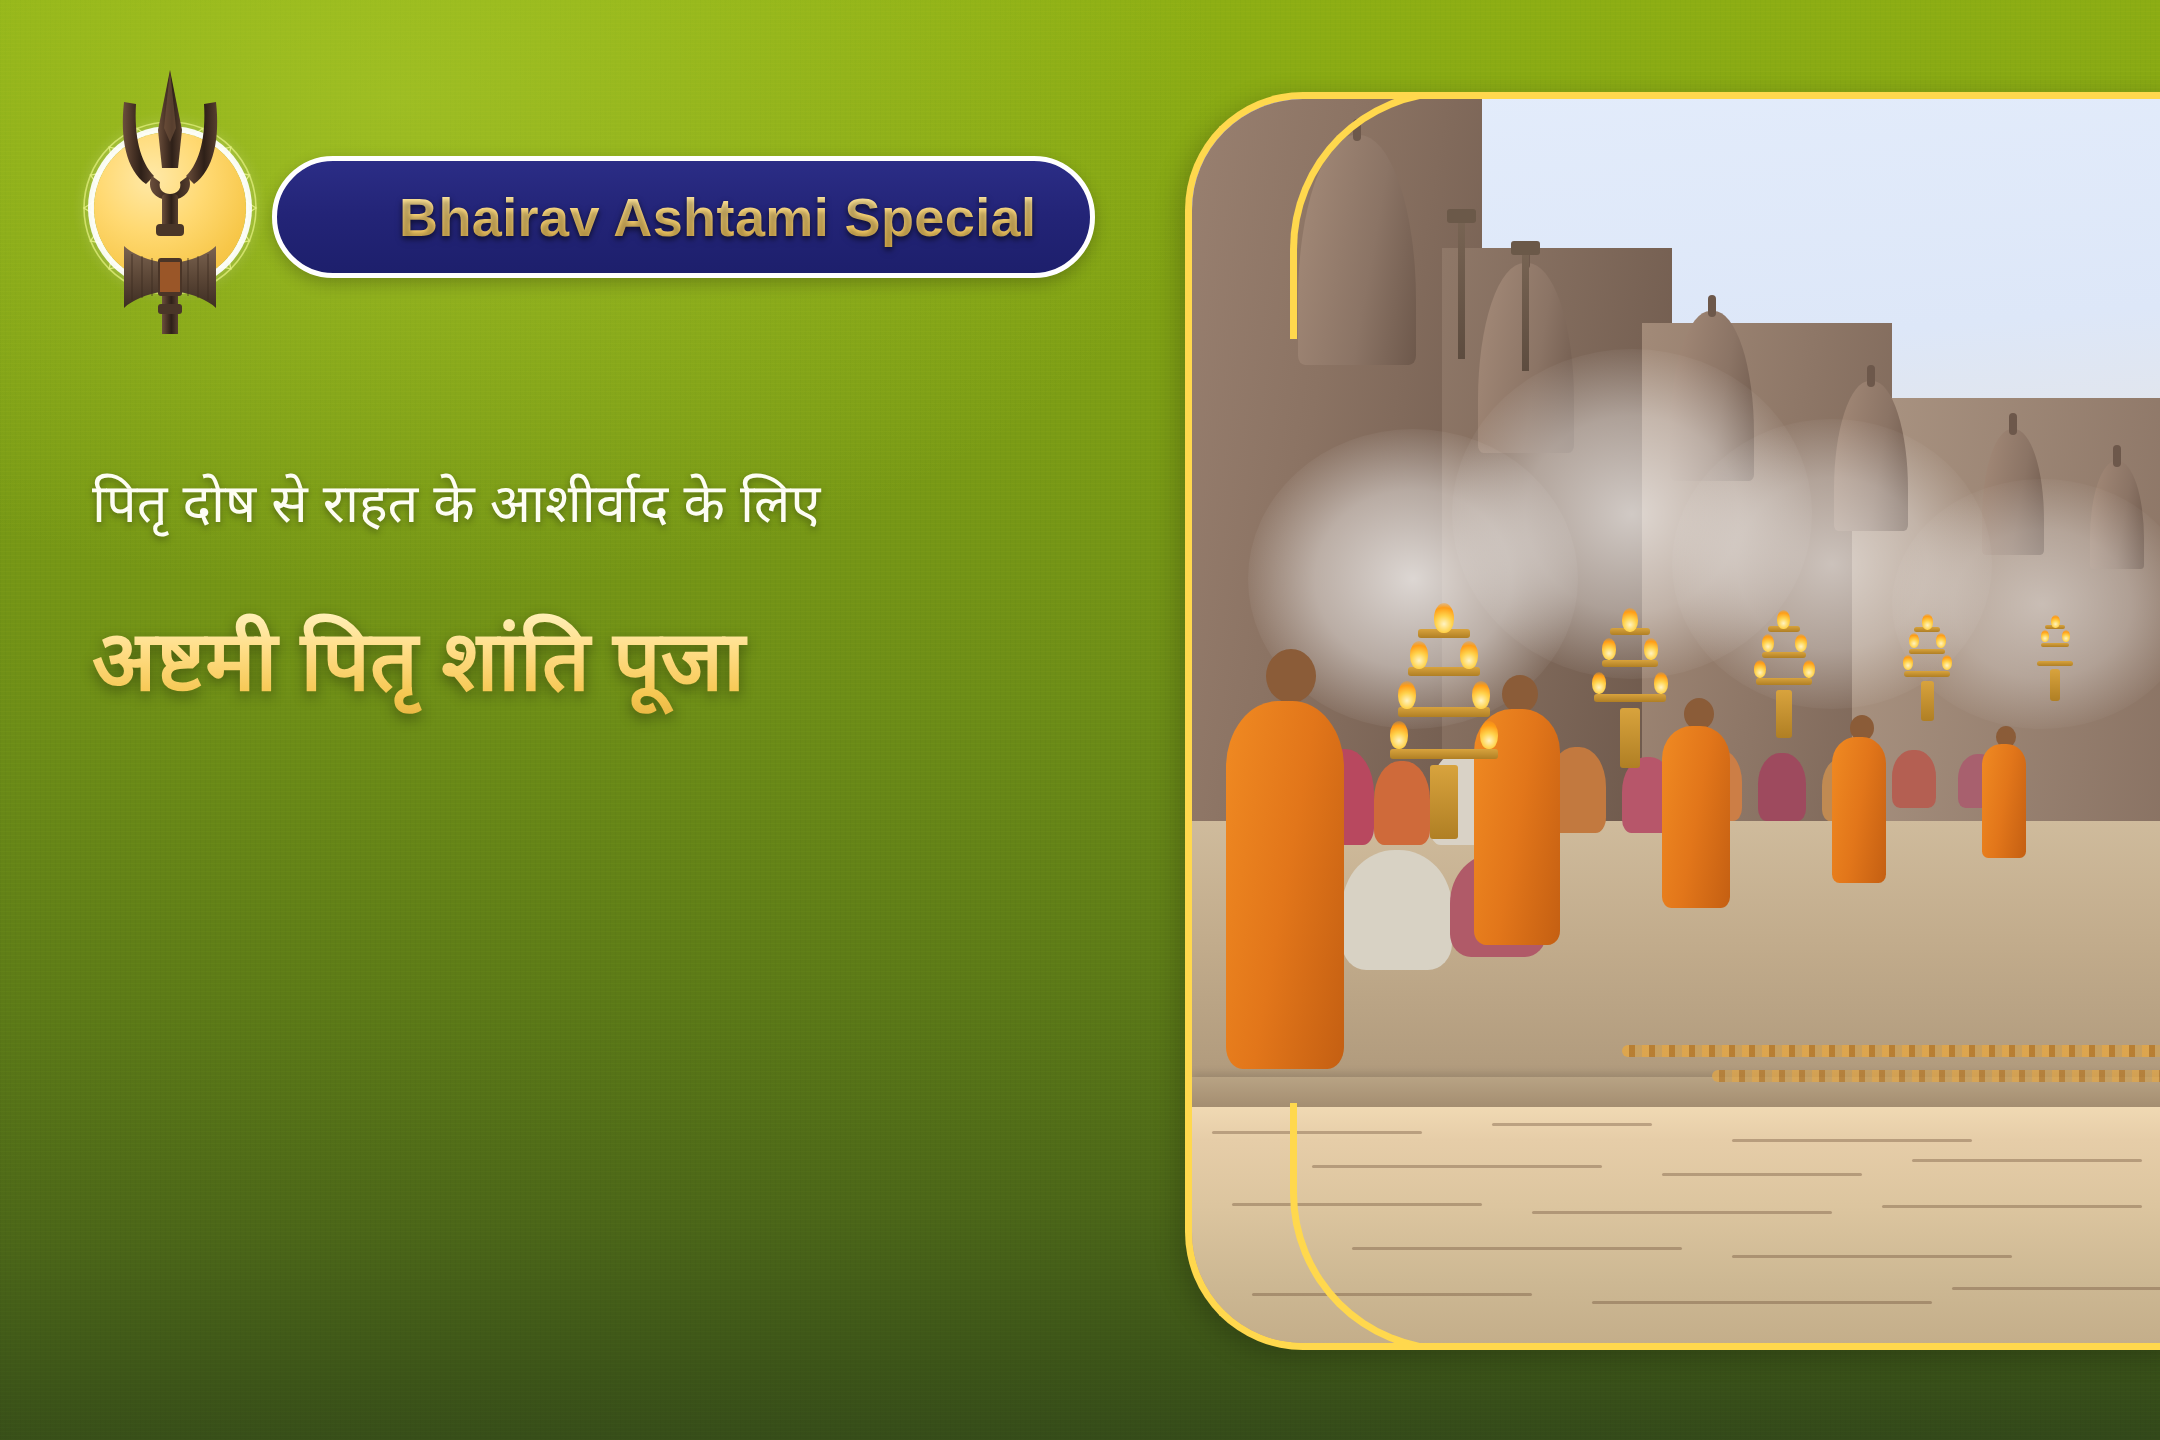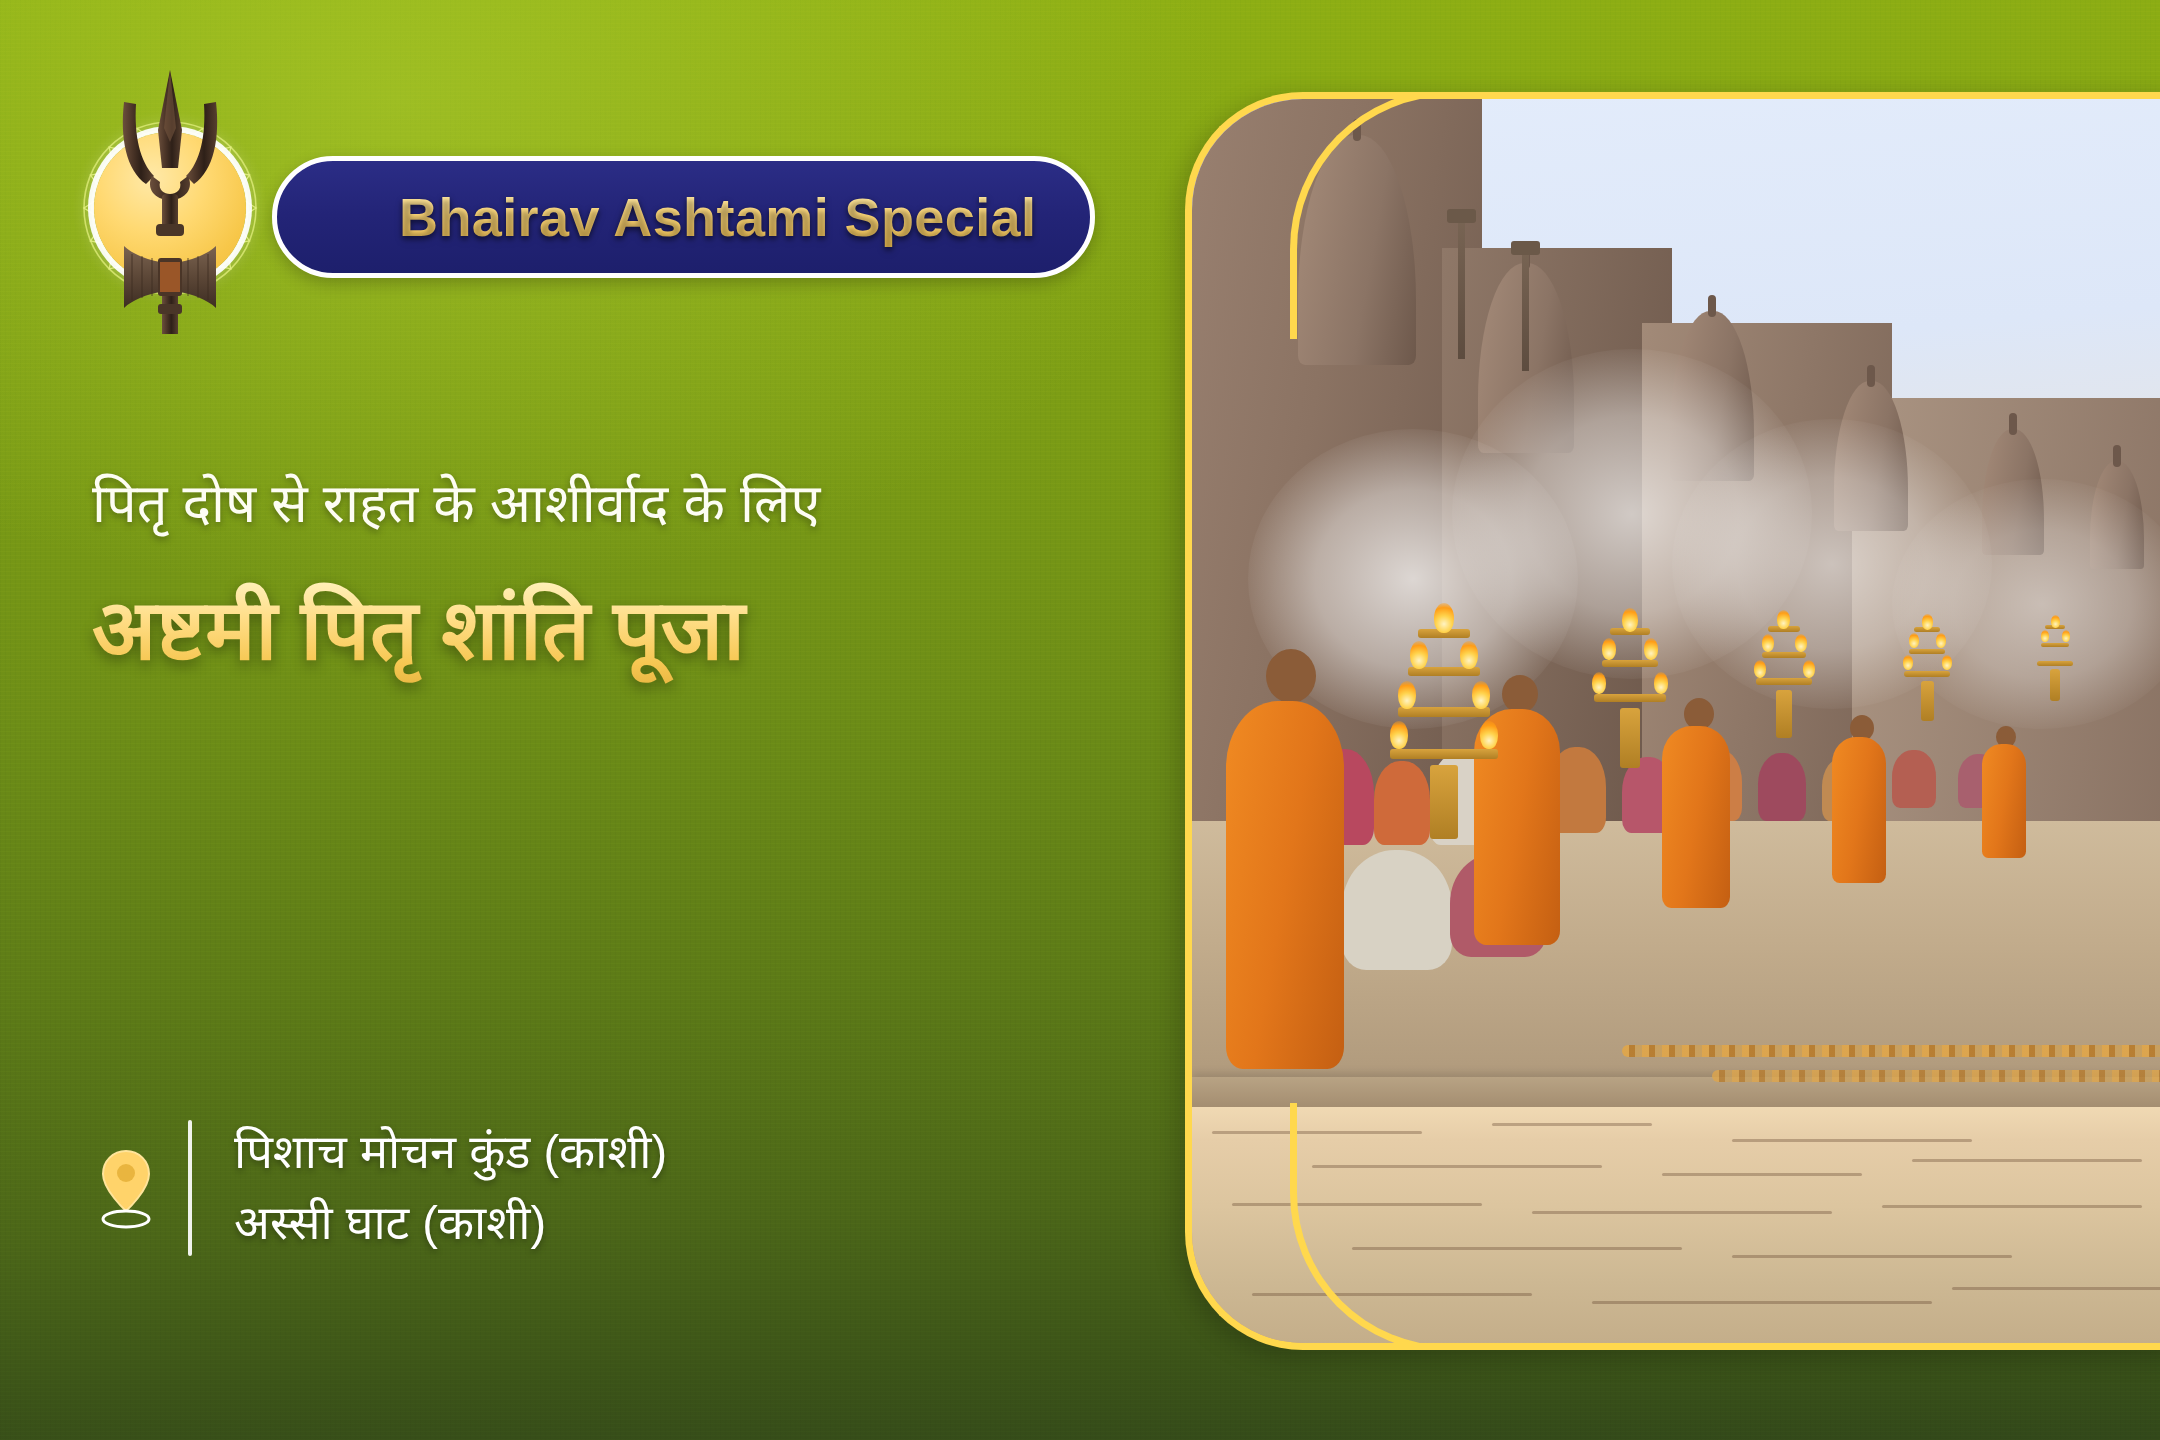--- a/index.html
+++ b/index.html
@@ -99,21 +99,21 @@
     width:1040px;
   }
   #eyebrow-text {
     font-size:54px;
     color:#fdfdf3;
     line-height:1.25;
     text-shadow:0 3px 7px rgba(0,0,0,.34);
     white-space:nowrap;
   }
   #headline {
-    margin-top:38px;
+    margin-top:69px;
   }
   .headline-line {
     font-size:84px;
     font-weight:bold;
     line-height:1.30;
     white-space:nowrap;
     background:linear-gradient(180deg,#fff3c0 0%, #ffdd86 40%, #f6c752 80%, #eab843 100%);
     -webkit-background-clip:text;
     background-clip:text;
     color:transparent;
@@ -354,32 +354,20 @@
     </div>
   </div>
 
   <div id="copy-block">
     <div id="eyebrow-text">पितृ दोष से राहत के आशीर्वाद के लिए</div>
     <div id="headline">
       <div class="headline-line">अष्टमी पितृ शांति पूजा</div>
     </div>
   </div>
 
-  <div id="location-block">
-    <svg id="pin-icon" viewBox="0 0 68 86">
-      <path d="M34 6 C21 6 11 16 11 29 C11 45 34 66 34 66 C34 66 57 45 57 29 C57 16 47 6 34 6 Z" fill="#ffd36a" stroke="#ffe49a" stroke-width="2"></path>
-      <circle cx="34" cy="28" r="9" fill="#e9b53f"></circle>
-      <ellipse cx="34" cy="74" rx="23" ry="8" fill="none" stroke="#ffffff" stroke-width="3"></ellipse>
-    </svg>
-    <div id="location-divider"></div>
-    <div id="location-list">
-      <div class="location-line">पिशाच मोचन कुंड (काशी)</div>
-      <div class="location-line">अस्सी घाट (काशी)</div>
-    </div>
-  </div>
 
   <div id="photo-frame">
     <div id="photo-scene">
 
       <div id="sky"></div>
 
       <div class="temple" style="left:-30px; bottom:38%; width:320px; height:62%;"></div>
       <div class="temple" style="left:250px; bottom:38%; width:230px; height:50%;
                   background:linear-gradient(100deg,#8f7868,#6b5649);"></div>
       <div class="temple" style="left:450px; bottom:38%; width:250px; height:44%;

